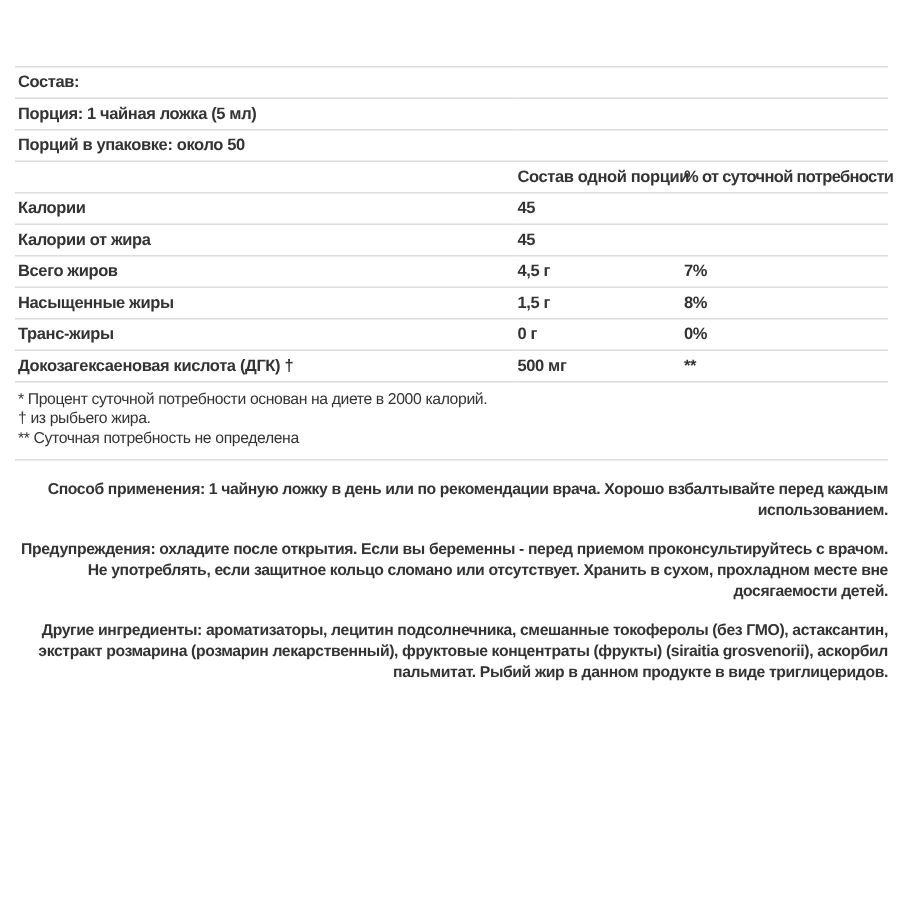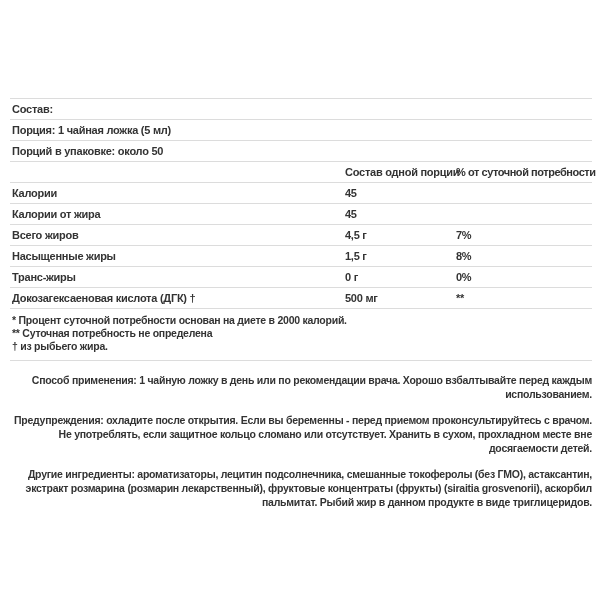--- a/index.html
+++ b/index.html
@@ -8,21 +8,21 @@
     background: #ffffff;
   }
   body {
     width: 600px;
     height: 600px;
     font-family: "Liberation Sans", sans-serif;
     color: #333333;
     overflow: hidden;
   }
   .page {
-    padding: 98px 8px 0 10px;
+    padding: 44px 8px 0 10px;
   }
   table.facts {
     width: 100%;
     border-collapse: collapse;
     table-layout: fixed;
   }
   table.facts td {
     font-size: 11px;
     font-weight: bold;
     letter-spacing: -0.25px;
@@ -34,21 +34,21 @@
     overflow: visible;
   }
   table.facts tr.top-row td {
     border-top: 1px solid #dcdcdc;
   }
   col.c-name   { width: 333px; }
   col.c-amount { width: 111px; }
   col.c-dv     { width: auto;  }
   .footnotes {
     font-size: 10.5px;
-    font-weight: bold;
+    font-weight: normal;
     letter-spacing: -0.25px;
     line-height: 13px;
     padding: 5px 0 7px 2px;
     border-bottom: 1px solid #dcdcdc;
   }
   .para {
     font-size: 10.5px;
     font-weight: bold;
     letter-spacing: -0.25px;
     line-height: 14px;
@@ -113,21 +113,21 @@
       <tr>
         <td>Докозагексаеновая кислота (ДГК) †</td>
         <td>500 мг</td>
         <td>**</td>
       </tr>
     </tbody>
   </table>
 
   <div class="footnotes">
     <div>* Процент суточной потребности основан на диете в 2000 калорий.</div>
+    <div>† из рыбьего жира.</div>
     <div>** Суточная потребность не определена</div>
-    <div>† из рыбьего жира.</div>
   </div>
 
   <p class="para">Способ применения: 1 чайную ложку в день или по рекомендации врача. Хорошо взбалтывайте перед каждым использованием.</p>
   <p class="para">Предупреждения: охладите после открытия. Если вы беременны - перед приемом проконсультируйтесь с врачом. Не употреблять, если защитное кольцо сломано или отсутствует. Хранить в сухом, прохладном месте вне досягаемости детей.</p>
   <p class="para">Другие ингредиенты: ароматизаторы, лецитин подсолнечника, смешанные токоферолы (без ГМО), астаксантин, экстракт розмарина (розмарин лекарственный), фруктовые концентраты (фрукты) (siraitia grosvenorii), аскорбил пальмитат. Рыбий жир в данном продукте в виде триглицеридов.</p>
 
 </div>
 
 </body></html>

